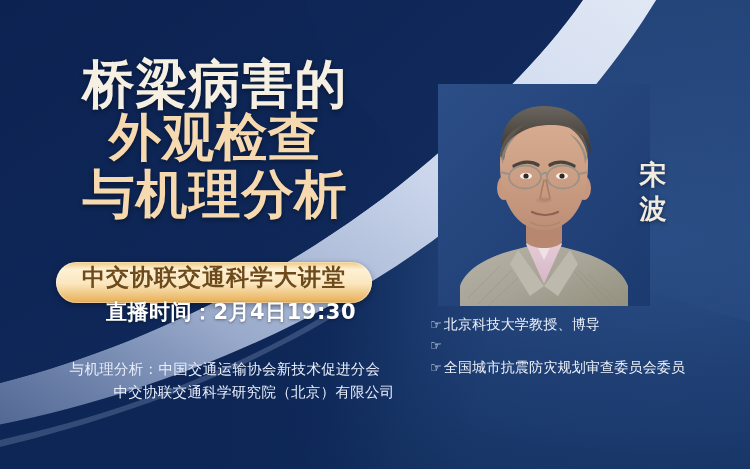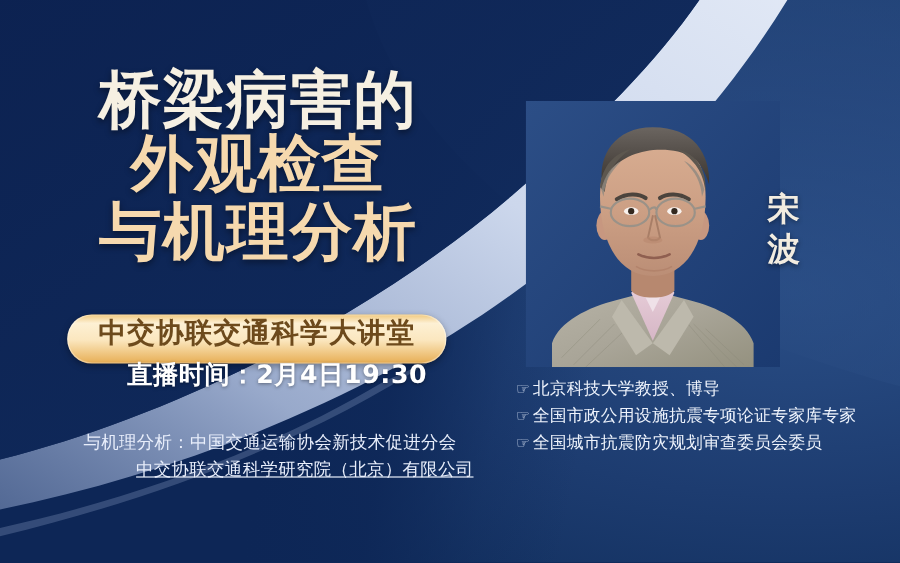--- a/index.html
+++ b/index.html
@@ -78,21 +78,21 @@
   
   .organizers{
     position:absolute;left:0;top:358px;width:450px;
     text-align:center;
     font-family:"DejaVu Sans","Liberation Sans",sans-serif;
     font-size:14.5px;color:#e8eefb;line-height:1.62;
     letter-spacing:.3px;
     z-index:8;
   }
   .org-line{white-space:nowrap;}
-  .org-line.indent{padding-left:58px;text-decoration:underline;}
+  .org-line.indent{padding-left:58px;}
 
   
   .speaker-name{
     position:absolute;left:633px;top:158px;
     width:40px;
     font-family:"DejaVu Sans","Liberation Sans",sans-serif;
     font-size:27px;font-weight:700;color:#f2ece0;
     line-height:1.25;text-align:center;
     text-shadow:0 1px 4px rgba(0,0,0,.45);
     z-index:9;
@@ -289,21 +289,20 @@
     <div class="org-line indent">中交协联交通科学研究院（北京）有限公司</div>
   </div>
 
   <div class="credentials">
     <div class="cred-line">
       <span class="cred-bullet">☞</span>
       <span>北京科技大学教授、博导</span>
     </div>
     <div class="cred-line">
       <span class="cred-bullet">☞</span>
-      <span>全国市政公用设施抗震专项论证专家库专家</span>
     </div>
     <div class="cred-line">
       <span class="cred-bullet">☞</span>
       <span>全国城市抗震防灾规划审查委员会委员</span>
     </div>
   </div>
 
 </div>
 
 </body></html>

